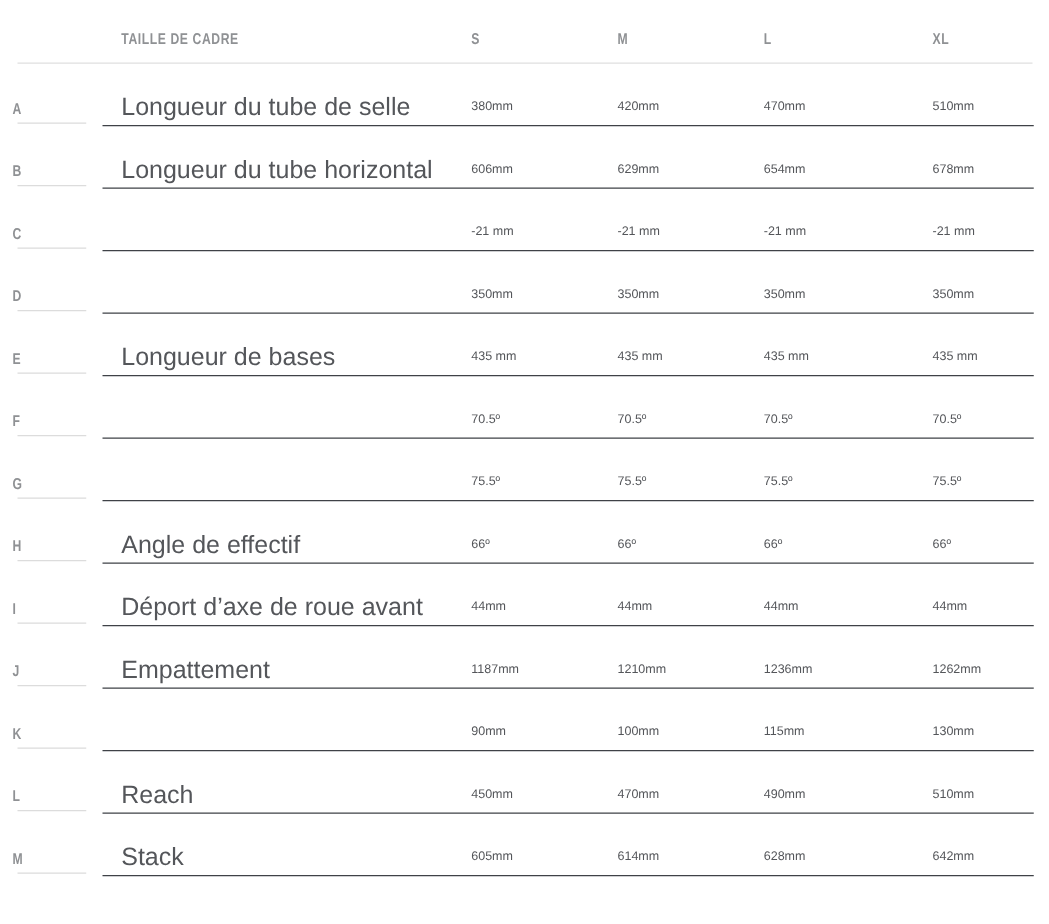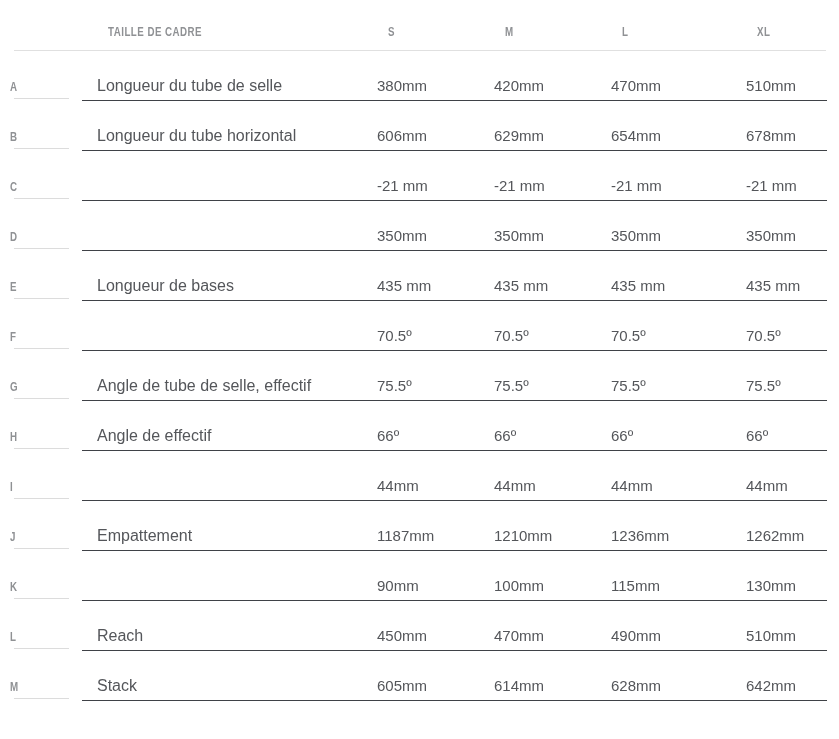--- a/index.html
+++ b/index.html
@@ -28,21 +28,20 @@
     color: #8f9194;
     white-space: nowrap;
   }
   .header-row {
     position: relative;
     height: 51px;
   }
   .hcell {
     position: absolute;
     bottom: 11px;
-    margin-left: 11px;
   }
   .hcell.label-h { left: 97px; }
   .header-line {
     position: absolute;
     left: 14px;
     right: 13px;
     bottom: 0;
     height: 1px;
     background: #e0e0e0;
   }
@@ -68,28 +67,28 @@
     left: 14px;
     width: 55px;
     bottom: 2px;
     height: 1px;
     background: #dcdcdc;
   }
   .label {
     position: absolute;
     left: 97px;
     bottom: 6px;
-    font-size: 16px;
+    font-size: 20px;
     line-height: 18px;
     white-space: nowrap;
   }
   .val {
     position: absolute;
     bottom: 6px;
-    font-size: 15px;
+    font-size: 10px;
     line-height: 18px;
     white-space: nowrap;
   }
   .c0 { left: 377px; }
   .c1 { left: 494px; }
   .c2 { left: 611px; }
   .c3 { left: 746px; }
 </style>
 </head>
 <body>
@@ -175,21 +174,20 @@
       <span class="val c0">70.5º</span>
       <span class="val c1">70.5º</span>
       <span class="val c2">70.5º</span>
       <span class="val c3">70.5º</span>
       <span class="row-line"></span>
     </div>
 
     <div class="row">
       <span class="letter cond">G</span>
       <span class="letter-line"></span>
-      <span class="label">Angle de tube de selle, effectif</span>
       <span class="val c0">75.5º</span>
       <span class="val c1">75.5º</span>
       <span class="val c2">75.5º</span>
       <span class="val c3">75.5º</span>
       <span class="row-line"></span>
     </div>
 
     <div class="row">
       <span class="letter cond">H</span>
       <span class="letter-line"></span>
@@ -197,20 +195,21 @@
       <span class="val c0">66º</span>
       <span class="val c1">66º</span>
       <span class="val c2">66º</span>
       <span class="val c3">66º</span>
       <span class="row-line"></span>
     </div>
 
     <div class="row">
       <span class="letter cond">I</span>
       <span class="letter-line"></span>
+      <span class="label">Déport d’axe de roue avant</span>
       <span class="val c0">44mm</span>
       <span class="val c1">44mm</span>
       <span class="val c2">44mm</span>
       <span class="val c3">44mm</span>
       <span class="row-line"></span>
     </div>
 
     <div class="row">
       <span class="letter cond">J</span>
       <span class="letter-line"></span>

